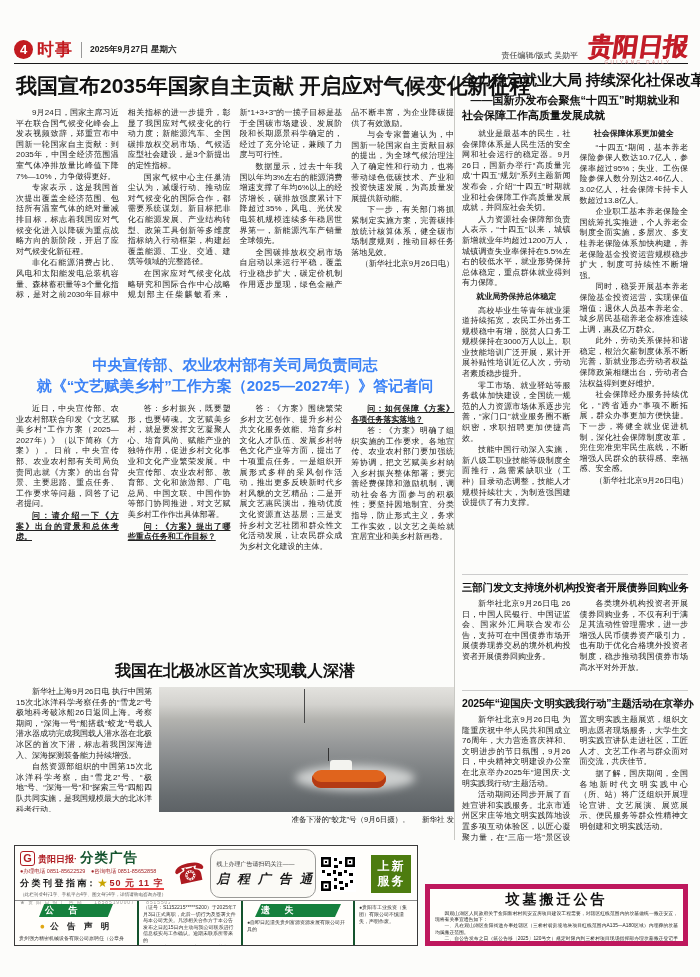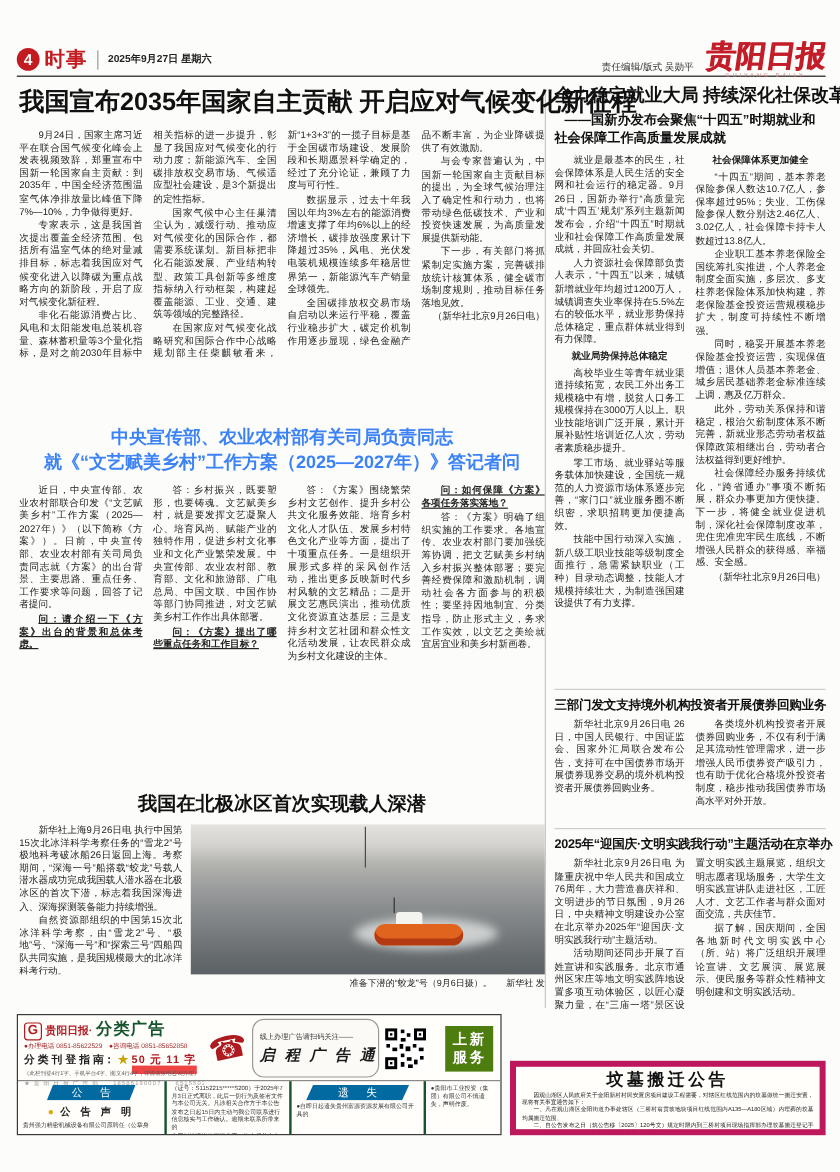--- a/index.html
+++ b/index.html
@@ -62,43 +62,43 @@
   .cl-top{display:flex;align-items:stretch;height:55px;border-bottom:1px solid #8a8a8a;padding:3px 3px 2px 5px;box-sizing:border-box;gap:4px;}
   .cl-brandblk{width:150px;flex:none;}
   .cl-brandrow{display:flex;align-items:baseline;gap:3px;}
   .cl-logo{font-size:11px;font-weight:900;color:#b01d22;border:1.5px solid #b01d22;border-radius:3px;
            width:13px;height:13px;line-height:13px;text-align:center;flex:none;}
   .cl-paper{font-size:9px;color:#b01d22;font-weight:700;}
   .cl-brand{font-size:13.5px;color:#14532d;font-weight:900;letter-spacing:1px;}
   .cl-phones{font-size:5.5px;color:#a3262a;margin-top:1px;white-space:nowrap;}
   .cl-guide{font-size:9px;font-weight:800;margin-top:2px;white-space:nowrap;}
   .cl-guide .star{color:#c8a400;}
-  .cl-price{color:#b01d22;border-bottom:7px solid #ef4444;letter-spacing:1px;}
+  .cl-price{color:#b01d22;border-bottom:2px solid #ef4444;letter-spacing:1px;}
   .cl-note{font-size:4.6px;color:#555;margin-top:2px;white-space:nowrap;overflow:hidden;}
   .cl-agent{font-size:4.8px;color:#9a9a97;margin-top:2px;letter-spacing:1px;white-space:nowrap;overflow:hidden;}
   .phone-glyph{font-size:26px;color:#ad1a20;line-height:48px;flex:none;transform:rotate(-12deg);}
   .cl-online{flex:none;width:106px;border:1px solid #9a9a97;border-radius:10px;padding:3px 5px;box-sizing:border-box;
              display:flex;flex-direction:column;justify-content:center;background:#fbfaf6;}
   .cl-online-l1{font-size:6px;color:#333;white-space:nowrap;}
   .cl-online-l2{font-family:"DejaVu Serif",serif;font-weight:700;font-style:italic;font-size:12.5px;
                 letter-spacing:2px;color:#1a1a1a;margin-top:2px;white-space:nowrap;}
   .qr{width:36px;height:36px;flex:none;align-self:center;}
   .cl-service{flex:none;width:36px;align-self:center;background:#4d7c0f;color:#fff;font-weight:900;
               font-size:12px;line-height:15px;text-align:center;padding:4px 2px;letter-spacing:2px;margin-left:11px;}
   .cl-side{flex:1;font-size:4.6px;line-height:6.6px;color:#777;overflow:hidden;padding-top:1px;}
   .cl-side .s0{color:#b01d22;font-weight:700;}
   .cl-bottom{display:flex;height:44px;}
   .cl-c{padding:3px 4px;box-sizing:border-box;overflow:hidden;}
   .cl-c + .cl-c{border-left:2px solid #14532d;}
   .cl-c1{width:122px;flex:none;}
   .cl-c2{width:104px;flex:none;font-size:5px;line-height:6.6px;color:#333;}
   .cl-c3{width:112px;flex:none;}
   .cl-c4{flex:1;font-size:5px;line-height:6.8px;color:#333;}
-  .banner{width:74px;height:13px;margin:0 auto;background:#0369a1;color:#fff;font-weight:400;font-size:9px;
-          letter-spacing:6px;text-align:center;line-height:13px;clip-path:polygon(7% 0,100% 0,93% 100%,0 100%);
+  .banner{width:74px;height:13px;margin:0 auto;background:#15803d;color:#fff;font-weight:700;font-size:9px;
+          letter-spacing:6px;line-height:13px;clip-path:polygon(7% 0,100% 0,93% 100%,0 100%);
           text-indent:6px;}
   .banner.b2{width:86px;}
   .cl-item{font-size:8.5px;font-weight:800;text-align:center;margin-top:4px;letter-spacing:3px;}
   .cl-item .dot{color:#e0a713;letter-spacing:0;}
   .cl-tiny{font-size:5px;line-height:6.6px;color:#333;margin-top:2px;}
   
   .grave{position:absolute;left:425px;top:884px;width:263px;height:62px;border:5px solid #be185d;background:#fffefb;
          box-sizing:border-box;padding:2px 5px;overflow:hidden;}
   .grave h3{margin:0 0 2px;font-family:"DejaVu Serif",serif;font-size:14px;text-align:center;
             font-weight:900;letter-spacing:3px;color:#111;}

